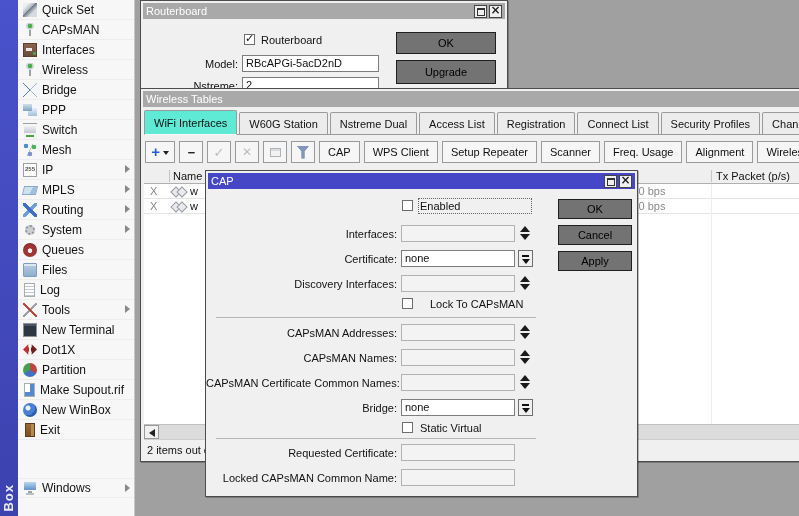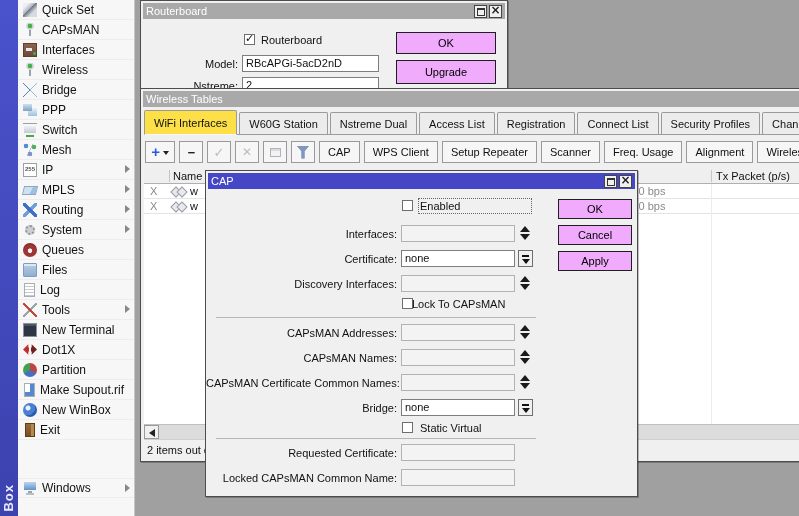--- a/index.html
+++ b/index.html
@@ -65,39 +65,39 @@
   .win,.dlg{position:absolute;background:#f0f0f0;border:1px solid #4c4c4c;box-shadow:1px 1px 0 rgba(0,0,0,.25);}
   .tbar{position:absolute;left:2px;right:2px;top:2px;height:16px;display:flex;align-items:center;padding:0 3px;color:#fff;}
   .tbar.inactive{background:#a9a9a9;}
   .tbar.active{background:#4547c6;}
   .tbar .ttl{flex:1;font-size:11px;white-space:nowrap;overflow:hidden;}
   .wbtn{width:13px;height:13px;margin-left:2px;background:#f0f0f0;border:1px solid #444;position:relative;flex:none;}
   .wbtn.max::before{content:"";position:absolute;left:2px;top:2px;width:6px;height:5px;border:1px solid #333;border-top-width:2px;}
   .wbtn.cls::before{content:"\00d7";position:absolute;left:0;top:-3px;width:11px;text-align:center;font:bold 12px/15px "DejaVu Sans",sans-serif;color:#222;}
 
   
-  .btn{position:absolute;background:#f0abfc;border:1px solid #1f1f1f;font-size:11px;display:flex;align-items:center;justify-content:center;cursor:default;}
+  .btn{position:absolute;background:#737373;border:1px solid #1f1f1f;font-size:11px;display:flex;align-items:center;justify-content:center;cursor:default;}
   .field{position:absolute;height:17px;border:1px solid #7e7e7e;background:#fff;font-size:11px;line-height:15px;padding:0 3px;white-space:nowrap;overflow:hidden;}
   .field.dis{background:#f3f3f3;border-color:#b2b2b2;}
   .cb{position:absolute;width:11px;height:11px;background:#fff;border:1px solid #6e6e6e;}
   .cb.checked::before{content:"\2713";position:absolute;left:0;top:-3px;font:bold 11px/14px "DejaVu Sans",sans-serif;color:#111;}
   .lbl{position:absolute;font-size:11px;white-space:nowrap;}
   .lbl.r{text-align:right;}
   .spin{position:absolute;width:11px;height:16px;}
   .spin::before{content:"";position:absolute;left:0;top:1px;border:5px solid transparent;border-bottom:6px solid #1a1a1a;border-top:0;}
   .spin::after{content:"";position:absolute;left:0;bottom:1px;border:5px solid transparent;border-top:6px solid #1a1a1a;border-bottom:0;}
   .ddbtn{position:absolute;width:15px;height:17px;background:#f0f0f0;border:1px solid #6e6e6e;}
   .ddbtn::before{content:"";position:absolute;left:3px;top:4px;width:7px;height:2px;background:#111;}
   .ddbtn::after{content:"";position:absolute;left:3px;top:8px;border:4px solid transparent;border-top:5px solid #111;border-bottom:0;}
   .sep{position:absolute;height:1px;background:#b5b5b5;}
 
   
   .tabs{position:absolute;left:3px;right:3px;top:20px;height:26px;display:flex;align-items:flex-end;border-bottom:1px solid #9a9a9a;}
   .tab{height:22px;padding:0 9px;display:flex;align-items:center;background:#ececec;border:1px solid #9a9a9a;border-bottom:none;border-radius:2px 2px 0 0;margin-right:2px;font-size:11px;white-space:nowrap;}
-  .tab.active{height:25px;background:#fde047;position:relative;z-index:2;margin-bottom:-1px;border-bottom:1px solid #f8f8f8;}
+  .tab.active{height:25px;background:#5eead4;position:relative;z-index:2;margin-bottom:-1px;border-bottom:1px solid #f8f8f8;}
   .tools{position:absolute;left:4px;right:0;top:51px;height:24px;display:flex;gap:4px;align-items:center;white-space:nowrap;overflow:hidden;}
   .tbtn{height:22px;min-width:24px;padding:0 8px;background:#f6f6f6;border:1px solid #9a9a9a;display:inline-flex;align-items:center;justify-content:center;font-size:11px;flex:none;}
   .tbtn.ico{padding:0;width:24px;}
   .g-add{color:#2a5bd7;font-weight:bold;font-size:15px;line-height:10px;}
   .g-caret{width:0;height:0;border:3px solid transparent;border-top:4px solid #222;margin-left:3px;margin-top:4px;}
   .g-min{font-weight:bold;font-size:13px;color:#222;}
   .g-ok{color:#b8bcc0;font-size:13px;}
   .g-no{color:#b8bcc0;font-size:12px;}
   .g-card{width:11px;height:9px;border:1px solid #b0b4b8;background:#f2f2f2;box-shadow:inset 0 2px #d8dcdf;}
   .g-funnel{width:13px;height:13px;background:#9fb0d0;clip-path:polygon(0 0,100% 0,62% 45%,62% 100%,38% 100%,38% 45%);box-shadow:inset 0 0 0 30px #8096be;}
@@ -330,21 +330,21 @@
 
     <span class="lbl r" style="left:0;top:82px;width:191px;">Certificate:</span>
     <div class="field" style="left:195px;top:79px;width:114px;">none</div>
     <span class="ddbtn" style="left:312px;top:79px;"></span>
 
     <span class="lbl r" style="left:0;top:107px;width:191px;">Discovery Interfaces:</span>
     <div class="field dis" style="left:195px;top:104px;width:114px;"></div>
     <span class="spin" style="left:314px;top:104px;"></span>
 
     <span class="cb" style="left:196px;top:127px;"></span>
-    <span class="lbl" style="left:206px;top:127px;">Lock To CAPsMAN</span>
+    <span class="lbl" style="left:224px;top:127px;">Lock To CAPsMAN</span>
 
     <span class="sep" style="left:10px;top:146px;width:320px;"></span>
 
     <span class="lbl r" style="left:0;top:156px;width:191px;">CAPsMAN Addresses:</span>
     <div class="field dis" style="left:195px;top:153px;width:114px;"></div>
     <span class="spin" style="left:314px;top:153px;"></span>
 
     <span class="lbl r" style="left:0;top:181px;width:191px;">CAPsMAN Names:</span>
     <div class="field dis" style="left:195px;top:178px;width:114px;"></div>
     <span class="spin" style="left:314px;top:178px;"></span>

